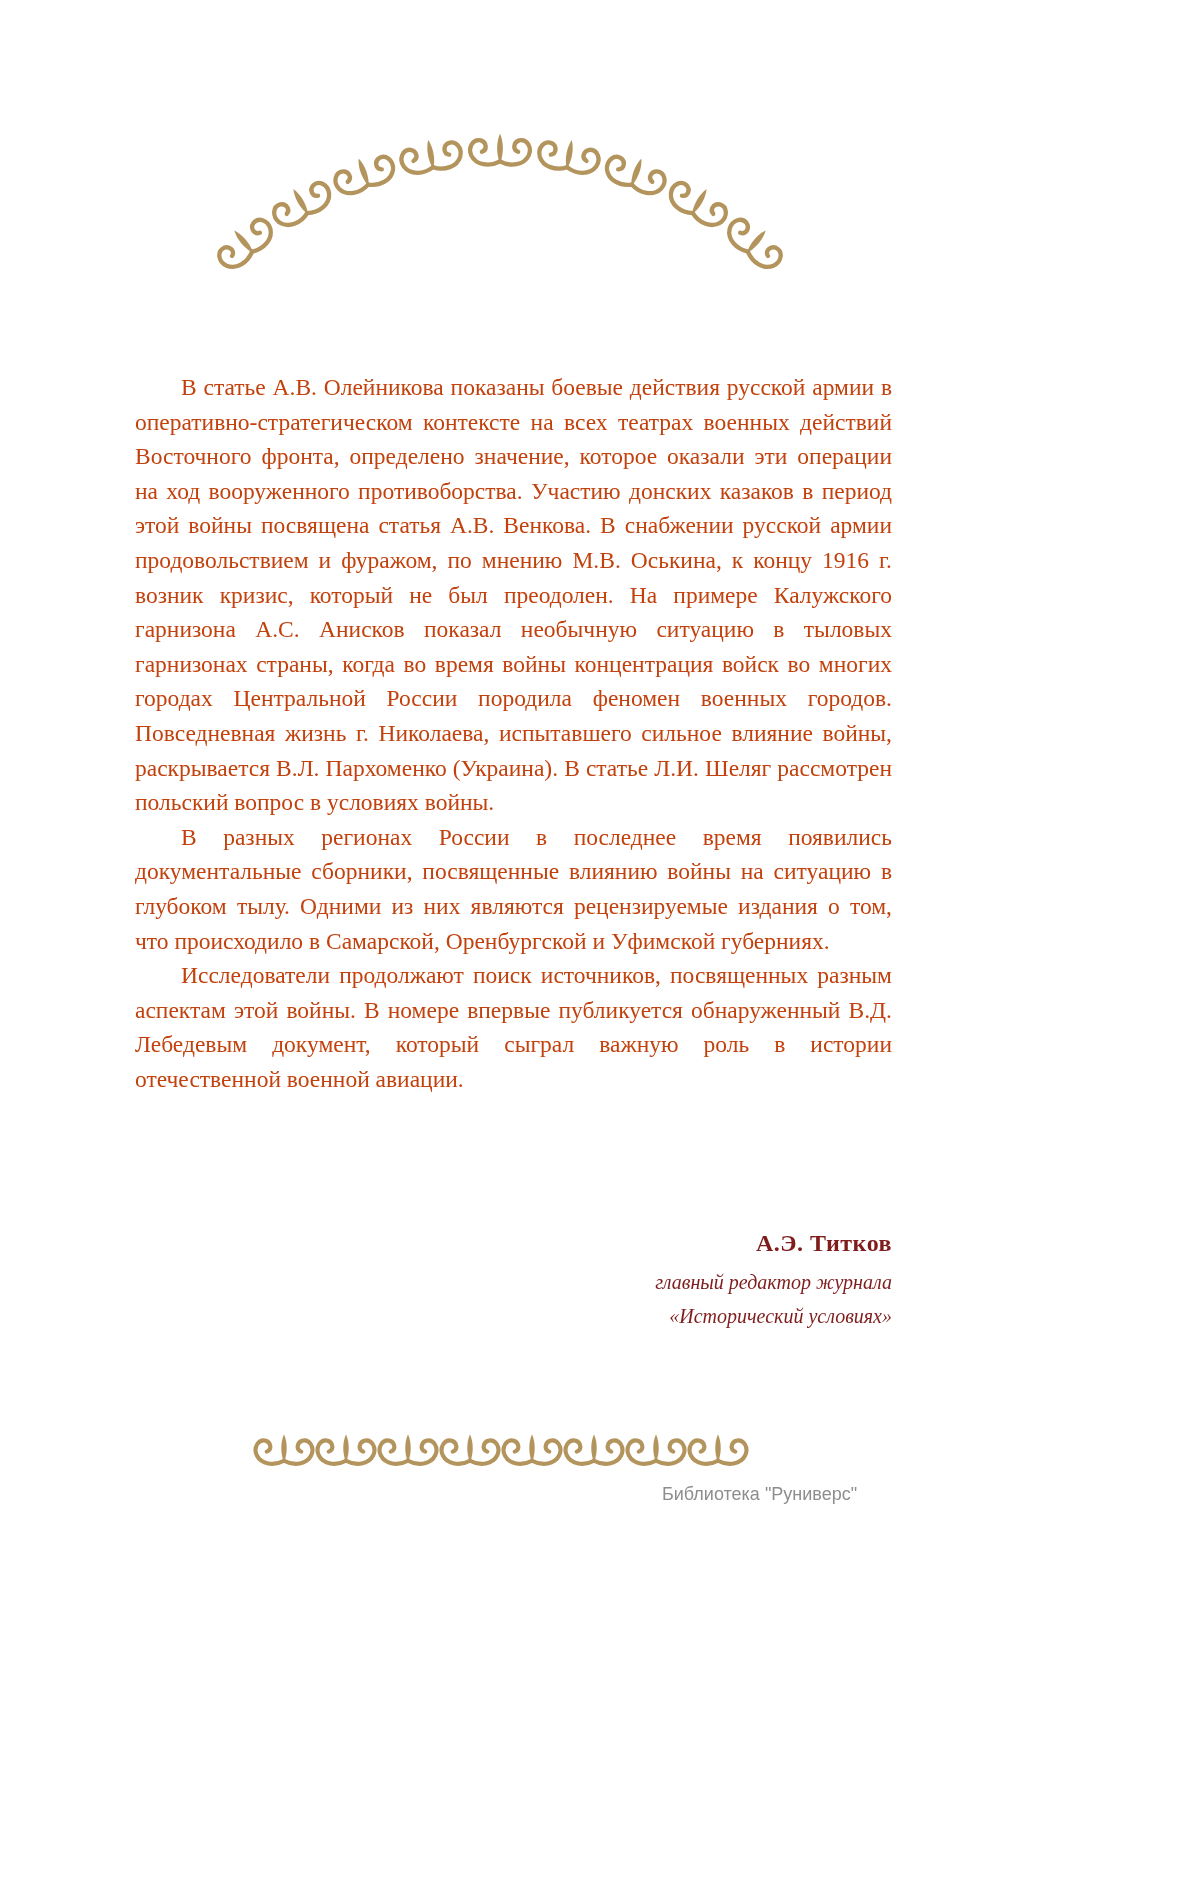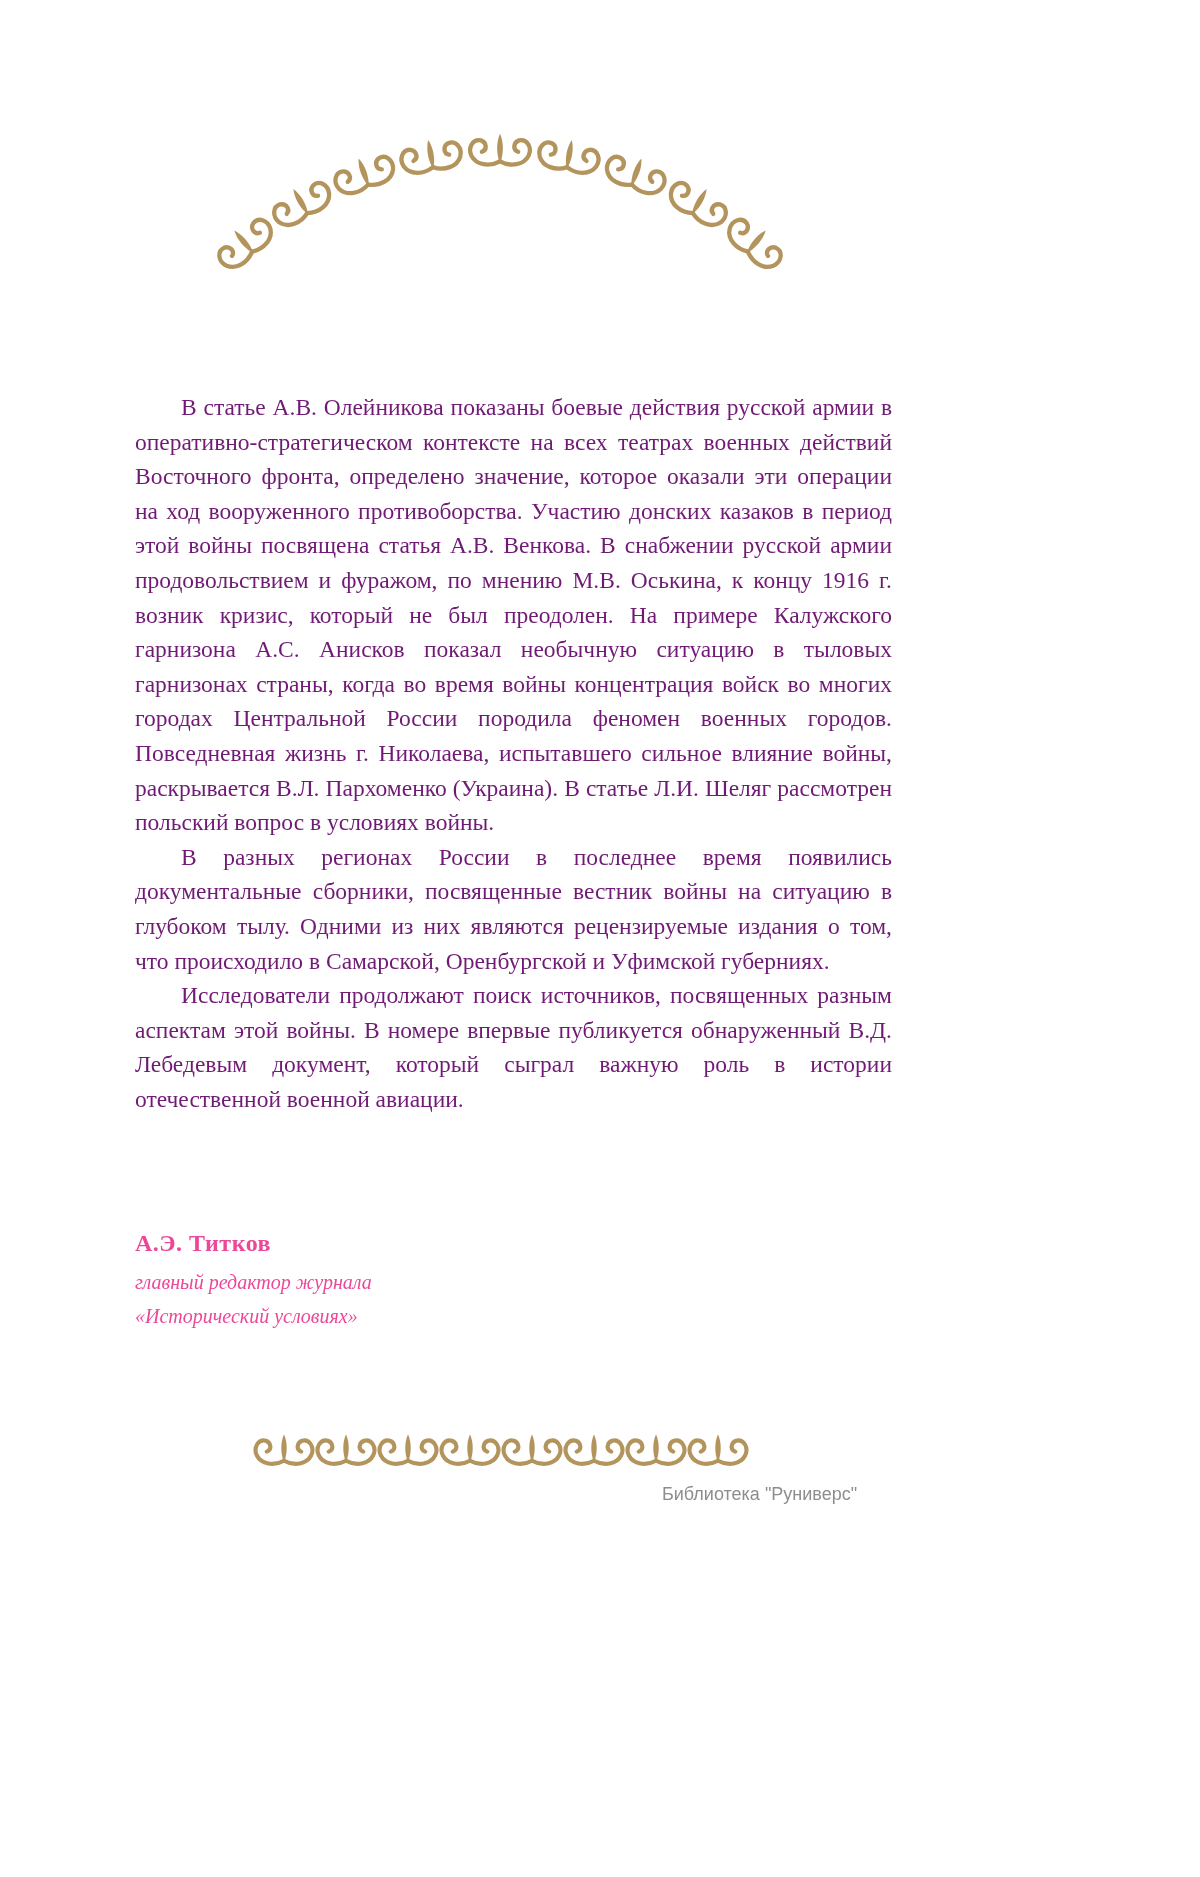--- a/index.html
+++ b/index.html
@@ -22,38 +22,38 @@
   .ornament-bottom {
     position: absolute;
     left: 253px;
     top: 1428px;
     width: 494px;
     height: 40px;
   }
   .text-block {
     position: absolute;
     left: 135px;
-    top: 390px;
+    top: 370px;
     width: 757px;
-    color: #701a75;
+    color: #c2410c;
     font-size: 23.5px;
     line-height: 34.6px;
     text-align: justify;
   }
   .text-block p {
     margin: 0;
     text-indent: 46px;
   }
   .signature {
     position: absolute;
     left: 135px;
     top: 1230px;
     width: 757px;
-    text-align: left;
-    color: #ec4899;
+    text-align: right;
+    color: #7f1d1d;
   }
   .sig-name {
     font-weight: bold;
     font-size: 24px;
     letter-spacing: 0.5px;
     margin-bottom: 8px;
   }
   .sig-role {
     font-style: italic;
     font-size: 20px;
@@ -92,21 +92,21 @@
     <use href="#scroll-motif" x="-34" y="-21" width="68" height="42" transform="translate(217.7,16) rotate(-10)"></use>
     <use href="#scroll-motif" x="-34" y="-21" width="68" height="42" transform="translate(287,10)"></use>
     <use href="#scroll-motif" x="-34" y="-21" width="68" height="42" transform="translate(356.3,16) rotate(10)"></use>
     <use href="#scroll-motif" x="-34" y="-21" width="68" height="42" transform="translate(423.5,34) rotate(20)"></use>
     <use href="#scroll-motif" x="-34" y="-21" width="68" height="42" transform="translate(486.5,63.5) rotate(30)"></use>
     <use href="#scroll-motif" x="-34" y="-21" width="68" height="42" transform="translate(543.5,103.4) rotate(40)"></use>
   </svg>
 
   <div class="text-block">
     <p>В статье А.В. Олейникова показаны боевые действия русской армии в оперативно-стратегическом контексте на всех театрах военных действий Восточного фронта, определено значение, которое оказали эти операции на ход вооруженного противоборства. Участию донских казаков в период этой войны посвящена статья А.В. Венкова. В снабжении русской армии продовольствием и фуражом, по мнению М.В. Оськина, к концу 1916 г. возник кризис, который не был преодолен. На примере Калужского гарнизона А.С. Анисков показал необычную ситуацию в тыловых гарнизонах страны, когда во время войны концентрация войск во многих городах Центральной России породила феномен военных городов. Повседневная жизнь г. Николаева, испытавшего сильное влияние войны, раскрывается В.Л. Пархоменко (Украина). В статье Л.И. Шеляг рассмотрен польский вопрос в условиях войны.</p>
-    <p>В разных регионах России в последнее время появились документальные сборники, посвященные вестник войны на ситуацию в глубоком тылу. Одними из них являются рецензируемые издания о том, что происходило в Самарской, Оренбургской и Уфимской губерниях.</p>
+    <p>В разных регионах России в последнее время появились документальные сборники, посвященные влиянию войны на ситуацию в глубоком тылу. Одними из них являются рецензируемые издания о том, что происходило в Самарской, Оренбургской и Уфимской губерниях.</p>
     <p>Исследователи продолжают поиск источников, посвященных разным аспектам этой войны. В номере впервые публикуется обнаруженный В.Д. Лебедевым документ, который сыграл важную роль в истории отечественной военной авиации.</p>
   </div>
 
   <div class="signature">
     <div class="sig-name">А.Э. Титков</div>
     <div class="sig-role">главный редактор журнала</div>
     <div class="sig-role">«Исторический условиях»</div>
   </div>
 
   <svg class="ornament ornament-bottom" viewBox="0 0 494 40">

